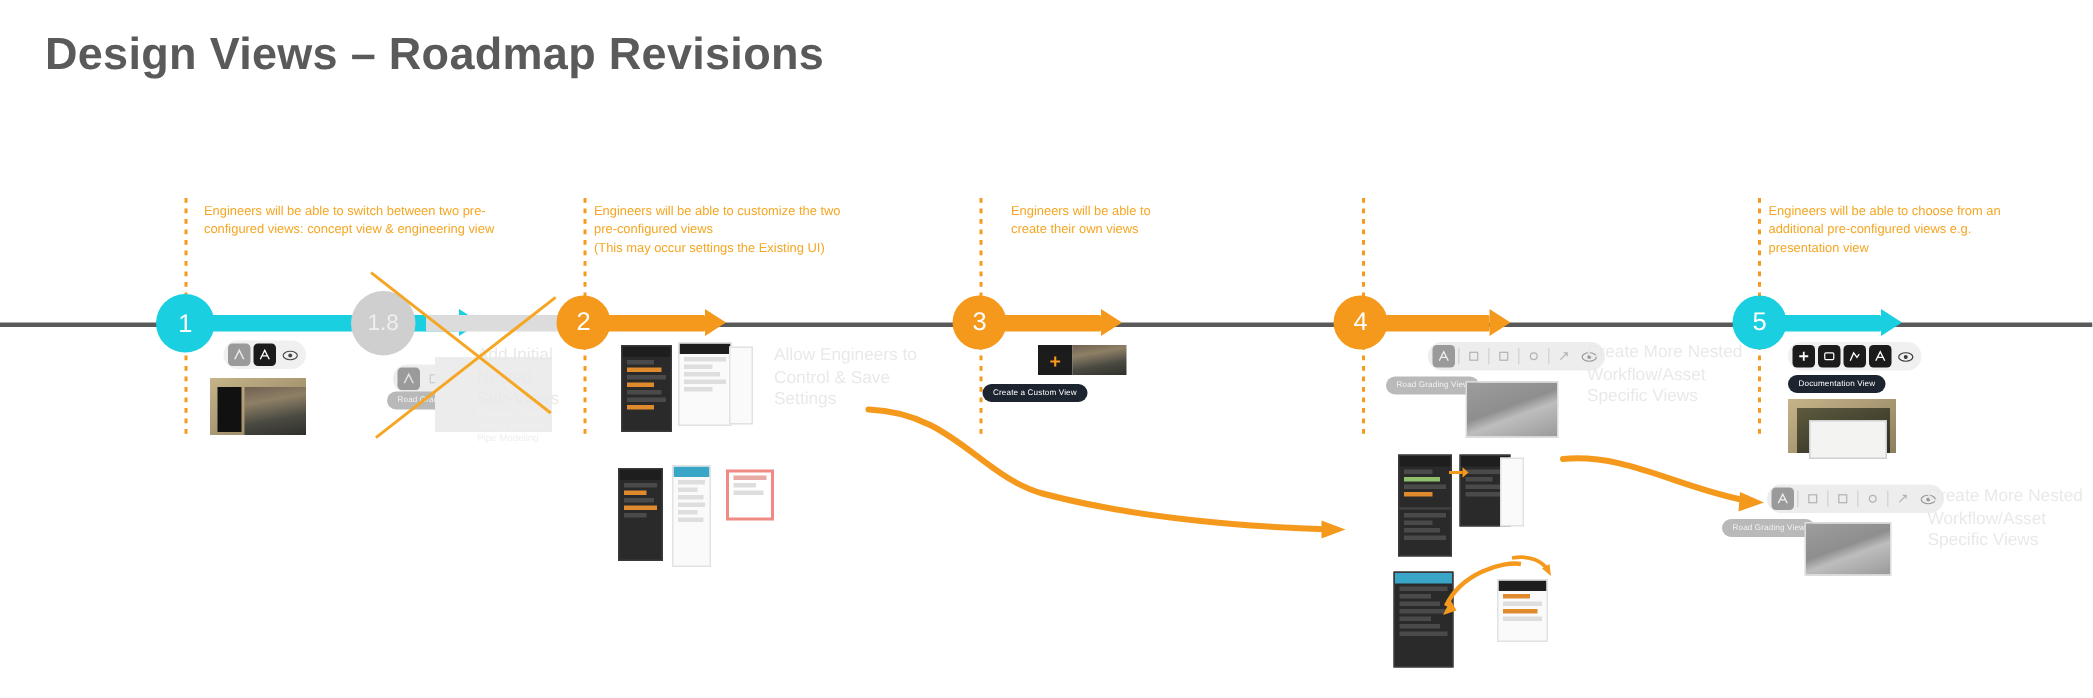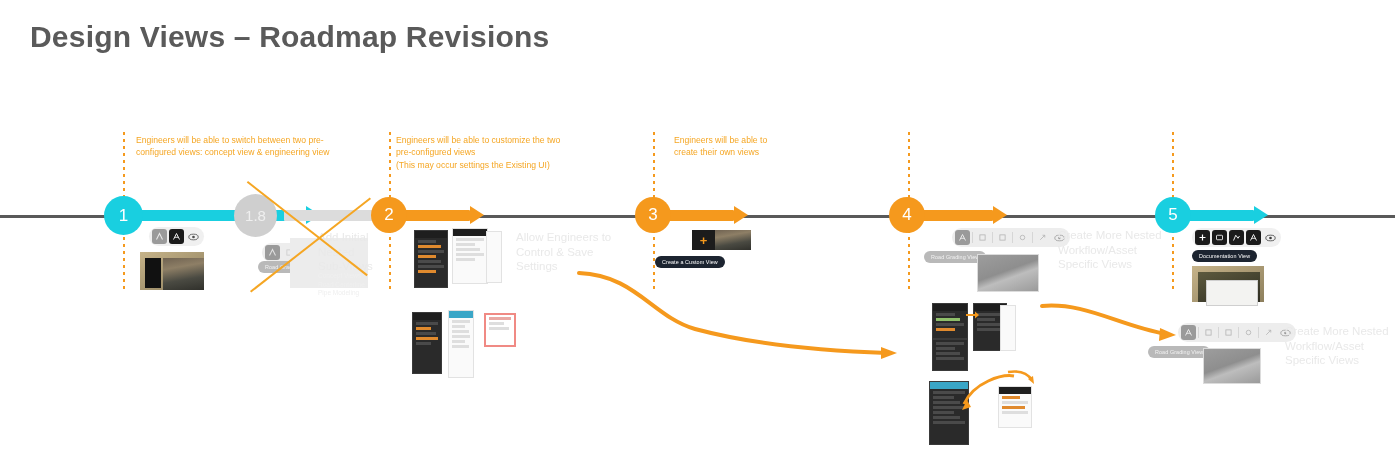--- a/index.html
+++ b/index.html
@@ -174,20 +174,23 @@
   <div class="vconn" style="left:908px;"></div>
   <div class="vconn" style="left:1172px;"></div>
 
   <div class="callout" style="left:136px; width:250px;">Engineers will be able to switch between two pre-
 configured views: concept view &amp; engineering view</div>
   <div class="callout" style="left:396px; width:255px;">Engineers will be able to customize the two
 pre-configured views
 (This may occur settings the Existing UI)</div>
   <div class="callout" style="left:637px; width:230px;margin-left:37px;">Engineers will be able to
 create their own views</div>
+  <div class="callout" style="left:1179px; width:216px;">Engineers will be able to choose from an
+additional pre-configured views e.g.
+presentation view</div>
 
   <div class="node cyan" style="left:104px; top:196px; width:39px; height:39px;">
     <span>1</span>
   </div>
 
   <div class="node grey" style="left:234px; top:194px; width:43px; height:43px;">
     <span>1.8</span>
   </div>
 
   <div class="node amber" style="left:371px; top:197px; width:36px; height:36px;">

